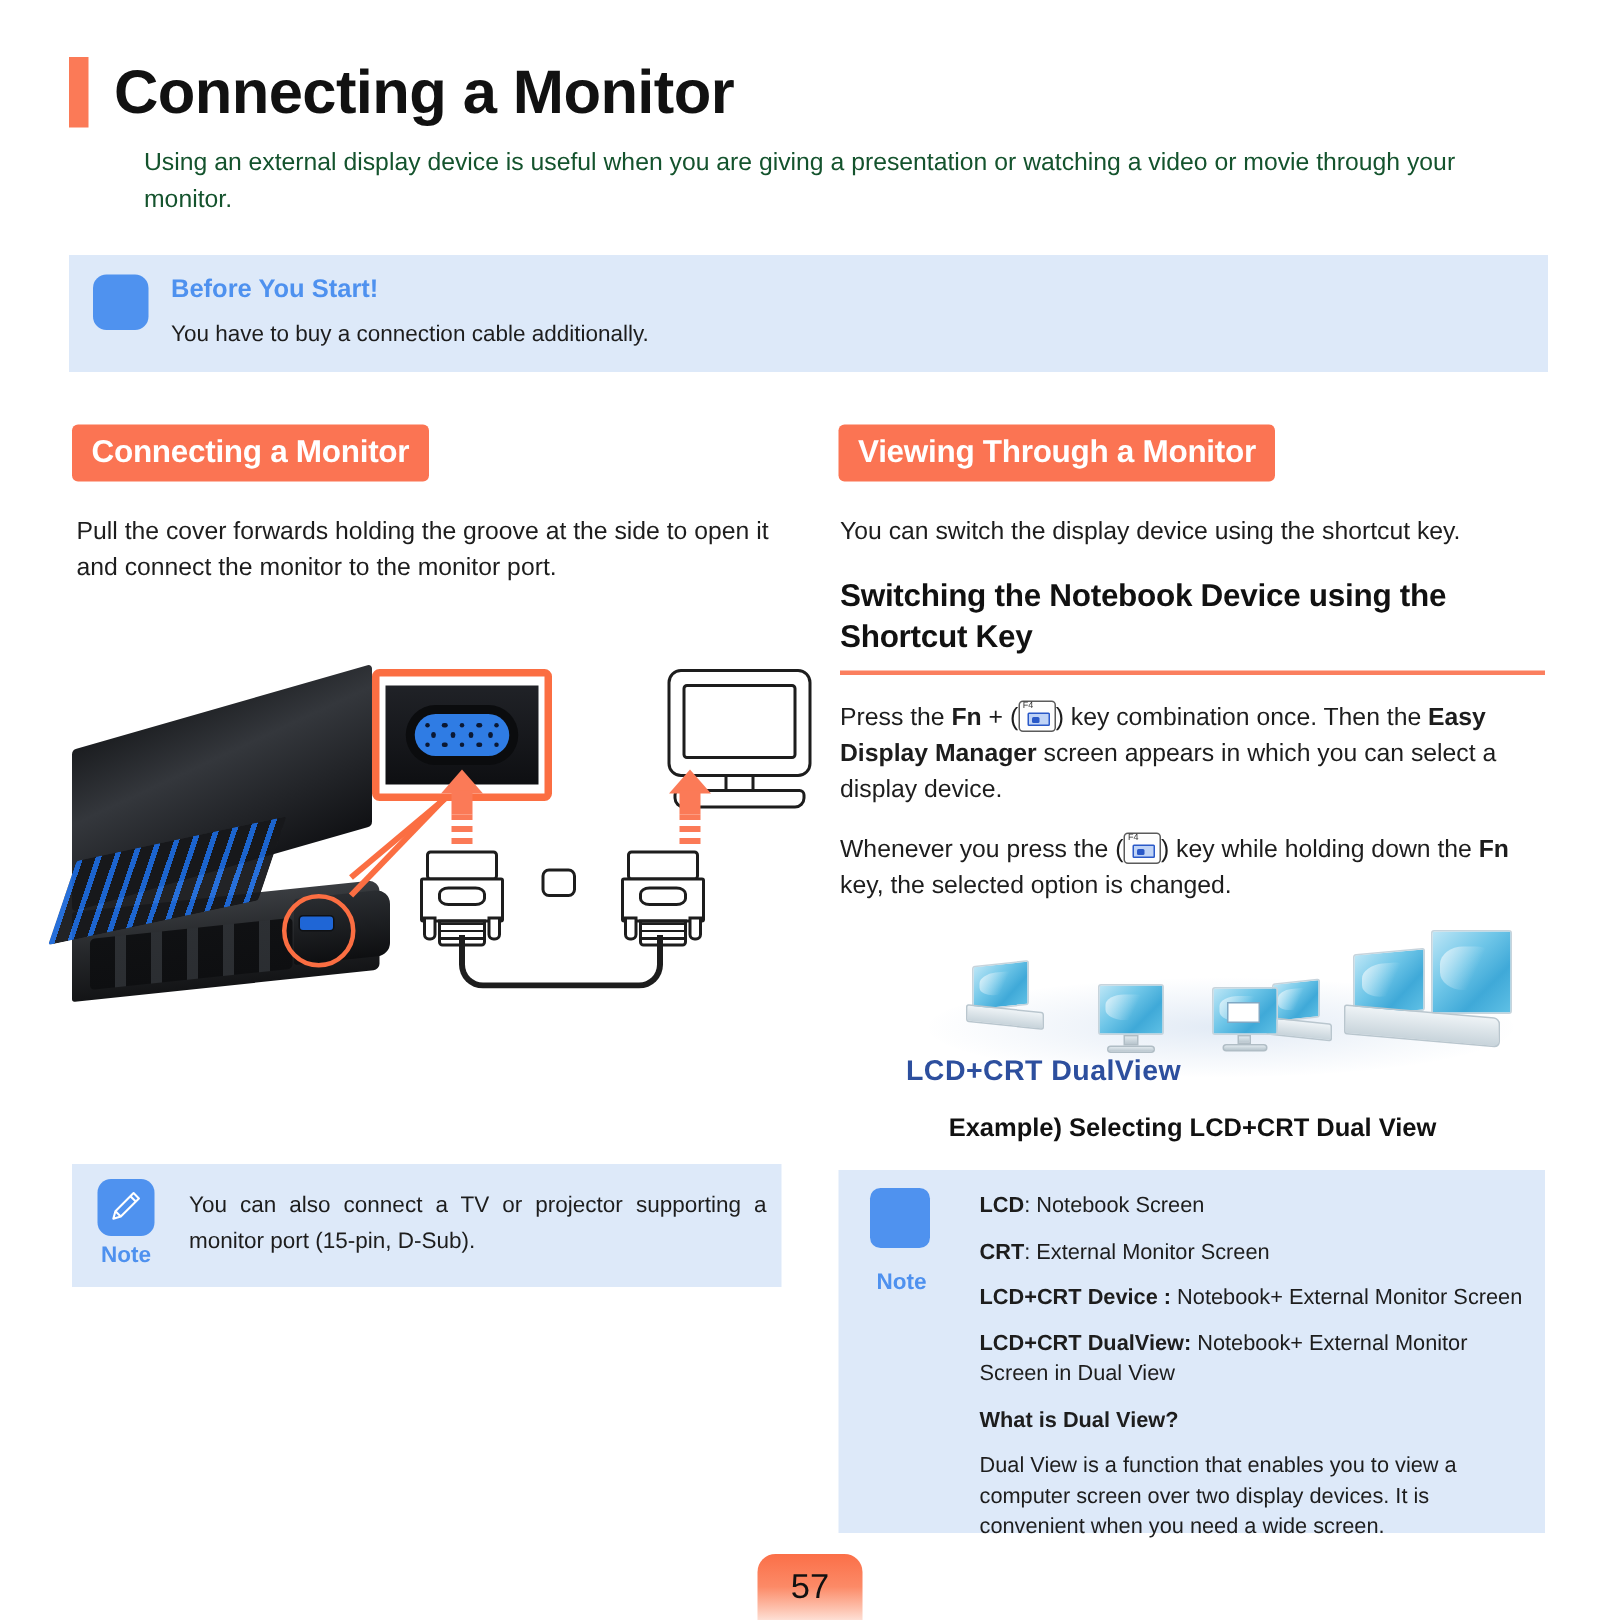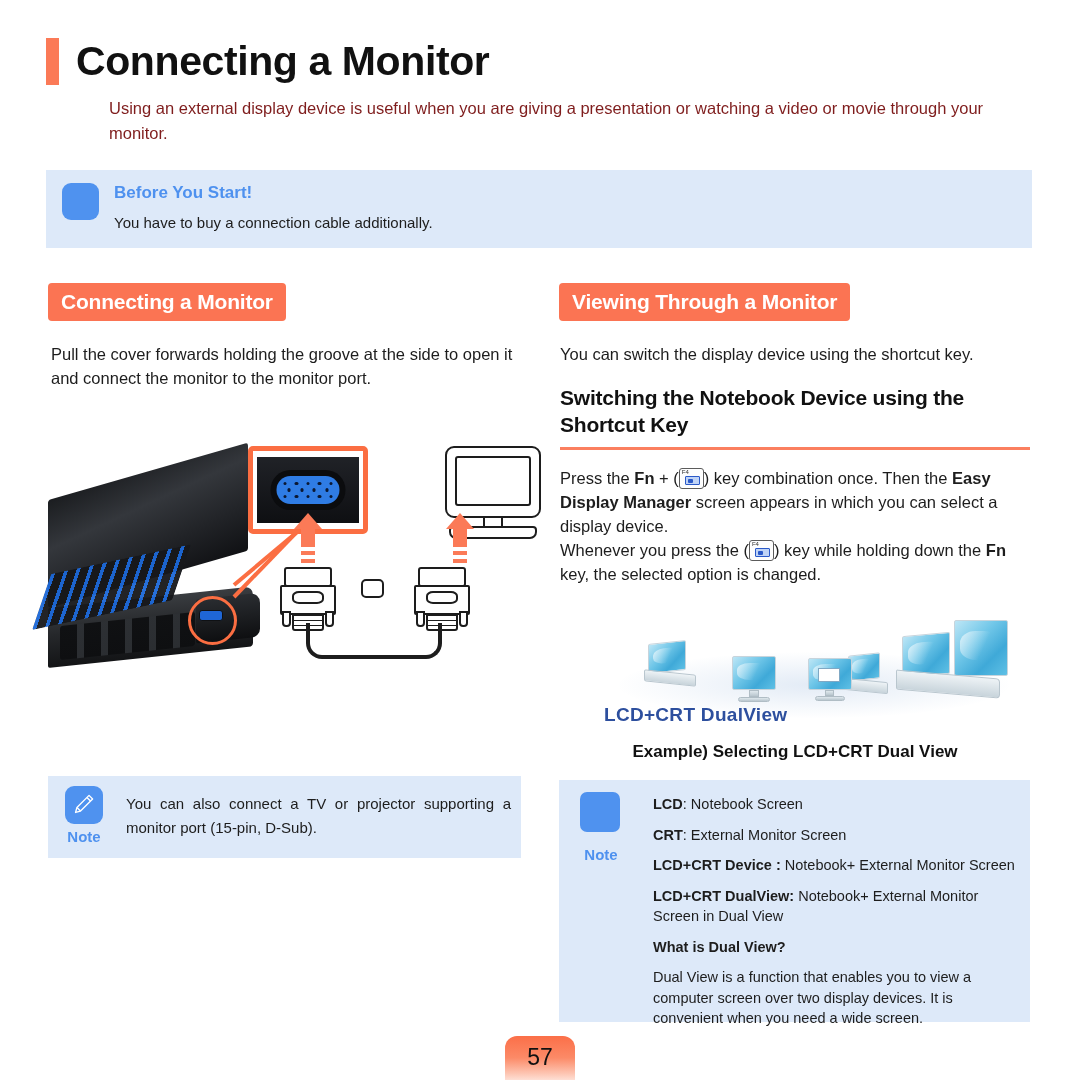--- a/index.html
+++ b/index.html
@@ -11,22 +11,22 @@
     overflow: hidden;
   }
   .page { position: relative; width: 1040px; height: 1080px; }
 
   
   .title-row { position: absolute; left: 46px; top: 38px; display: flex; align-items: center; }
   .title-bar { width: 13px; height: 47px; background: #fb7a57; margin-right: 17px; }
   .title-text { font-size: 41px; font-weight: bold; letter-spacing: -0.4px; color: #111; line-height: 1; }
 
   .intro {
-    position: absolute; left: 109px; top: 96px; width: 925px;
-    font-size: 16.5px; line-height: 25px; color: #7f1d1d;
+    position: absolute; left: 96px; top: 96px; width: 925px;
+    font-size: 16.5px; line-height: 25px; color: #14532d;
   }
 
   
   .bys-box {
     position: absolute; left: 46px; top: 170px; width: 986px; height: 78px;
     background: #dde9f9;
   }
   .bys-chip {
     position: absolute; left: 16px; top: 13px; width: 37px; height: 37px;
     background: #4f92ef; border-radius: 9px;
@@ -49,21 +49,21 @@
   }
   #sec-left  { left: 48px;  top: 283px; }
   #sec-right { left: 559px; top: 283px; }
 
   
   .col-left  { position: absolute; left: 51px;  top: 342px; width: 470px; }
   .col-right { position: absolute; left: 560px; top: 342px; width: 470px; }
 
   .para { font-size: 16.5px; line-height: 24px; color: #1d1d1d; }
   .para b { font-weight: bold; }
-  .para + .para { }
+  .para + .para { margin-top: 16px; }
 
   .sub-head {
     font-size: 21px; font-weight: bold; color: #111;
     line-height: 27px; margin-top: 18px; letter-spacing: -0.2px;
   }
   .sub-rule { height: 3px; background: #fb7f5f; margin-top: 9px; margin-bottom: 16px; }
 
   
   .fnkey {
     display: inline-block; vertical-align: -5px;

